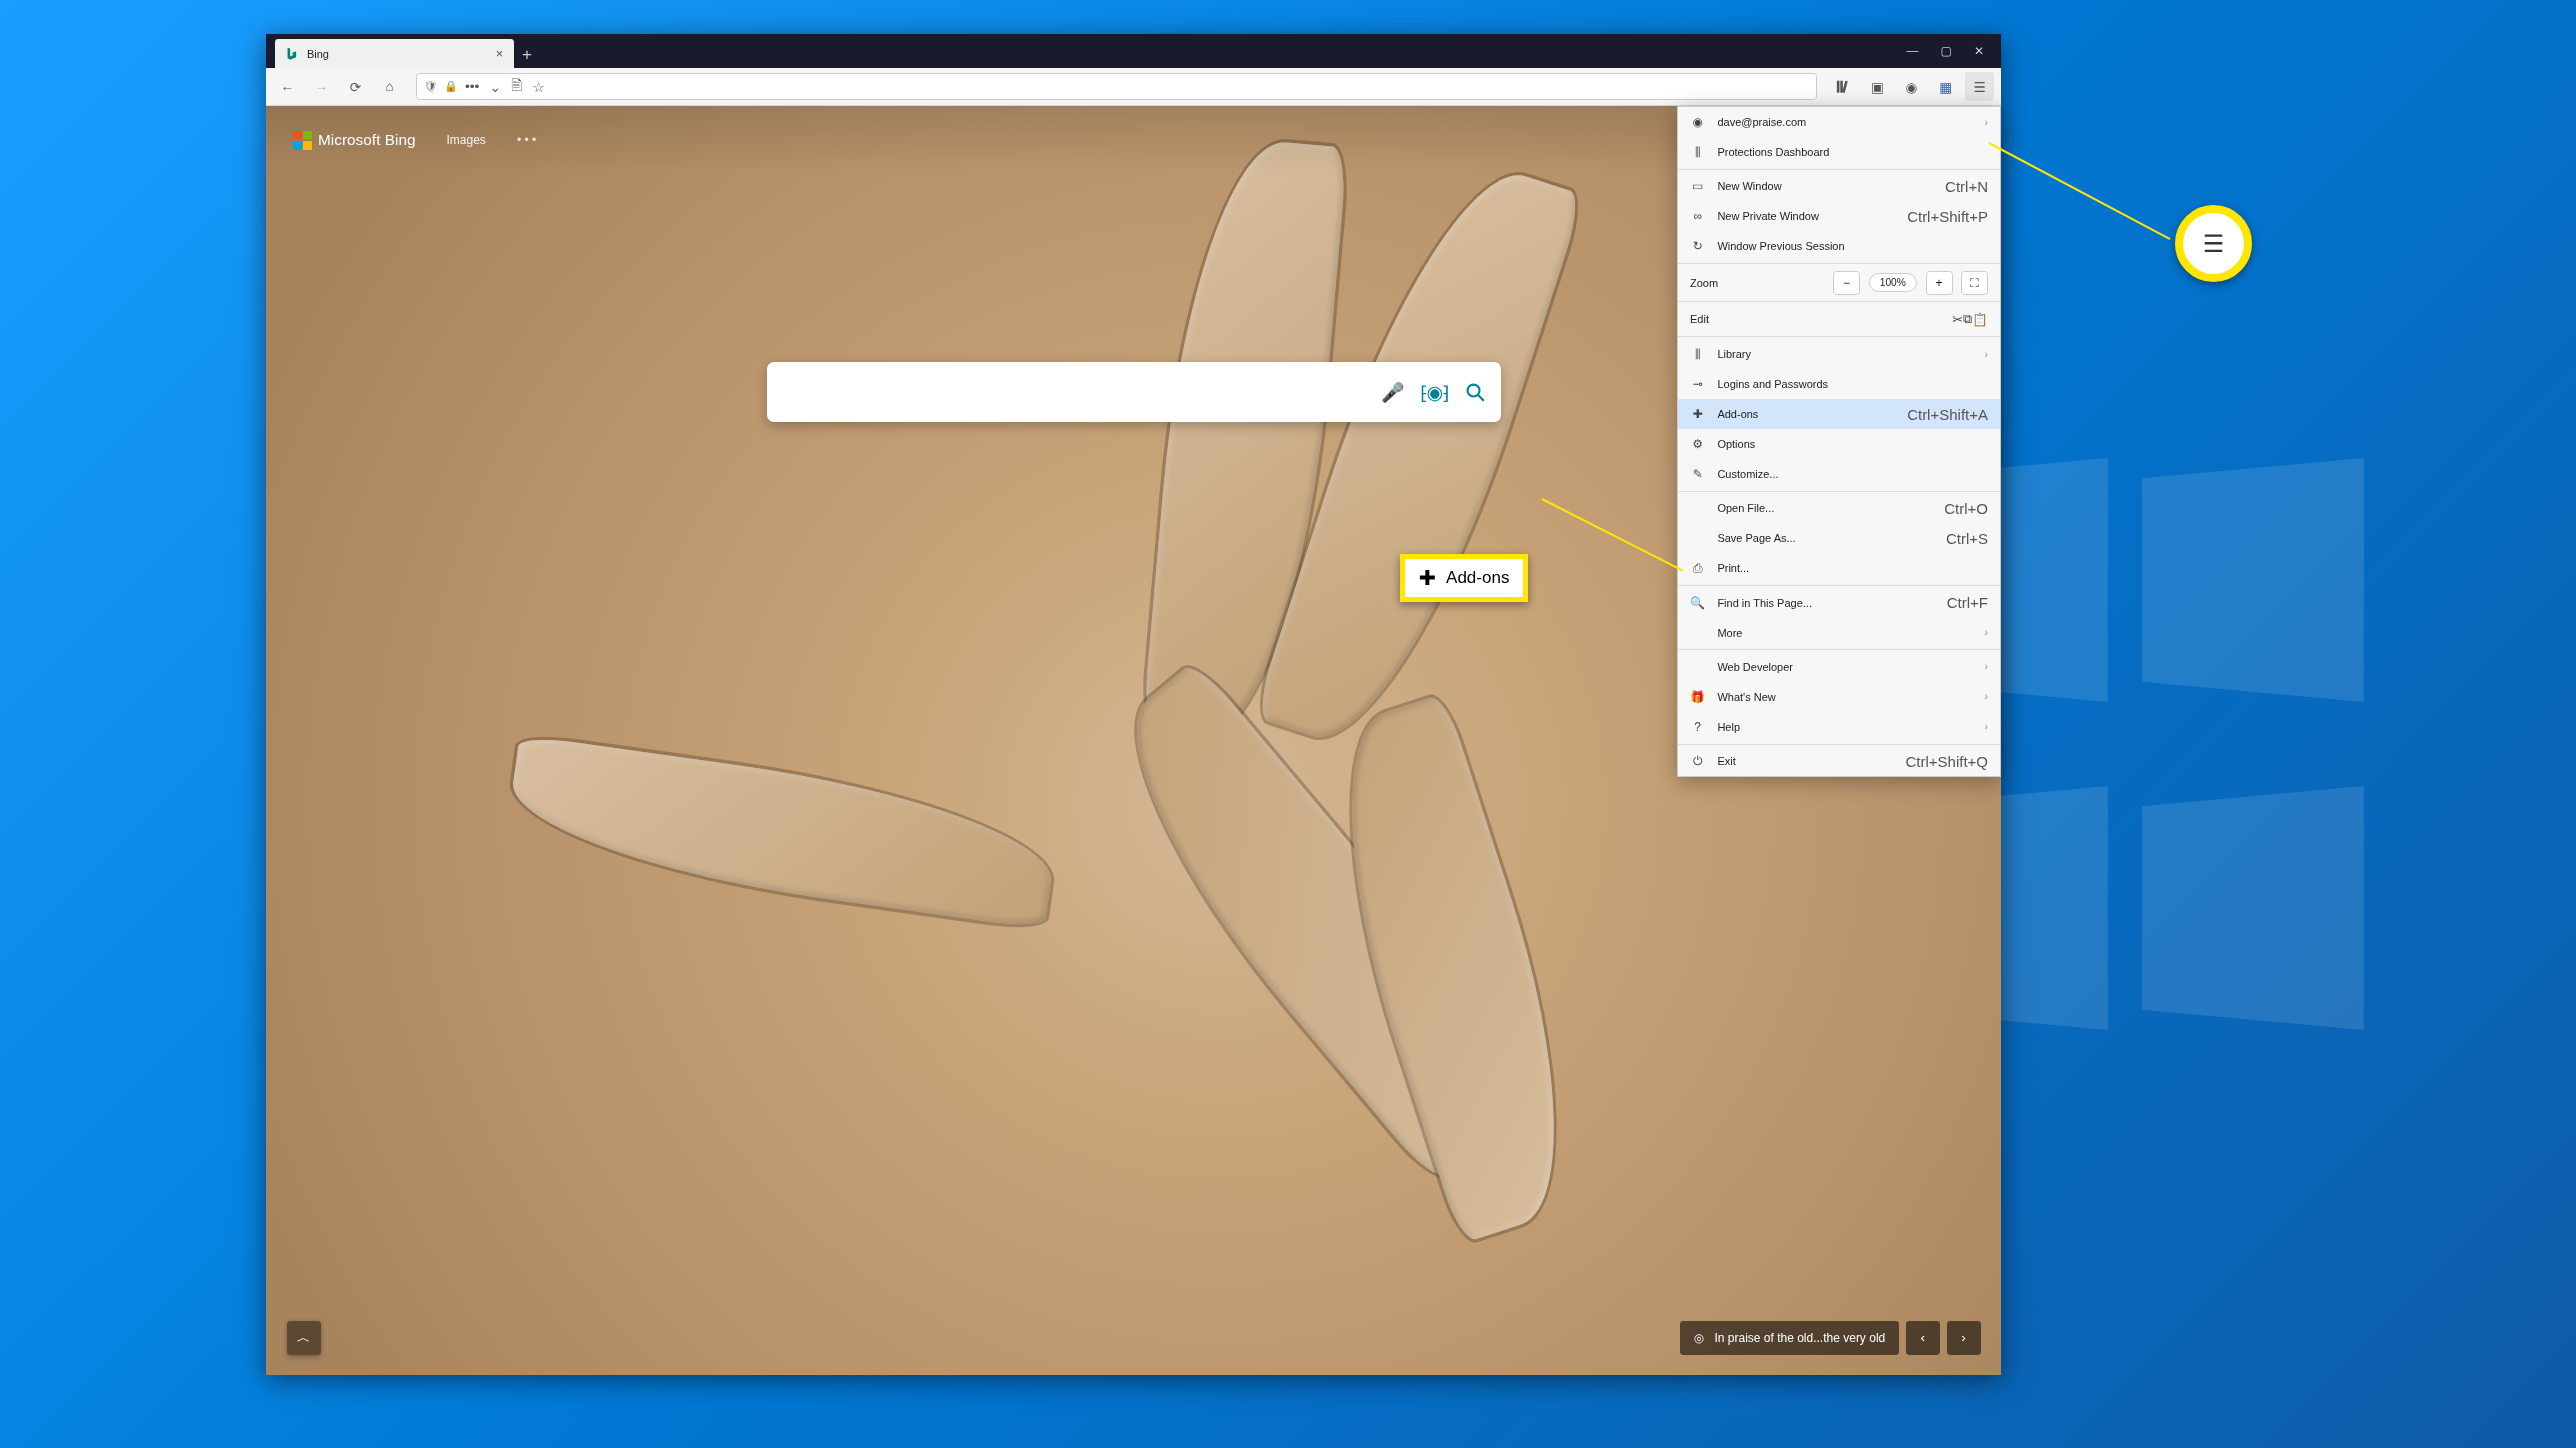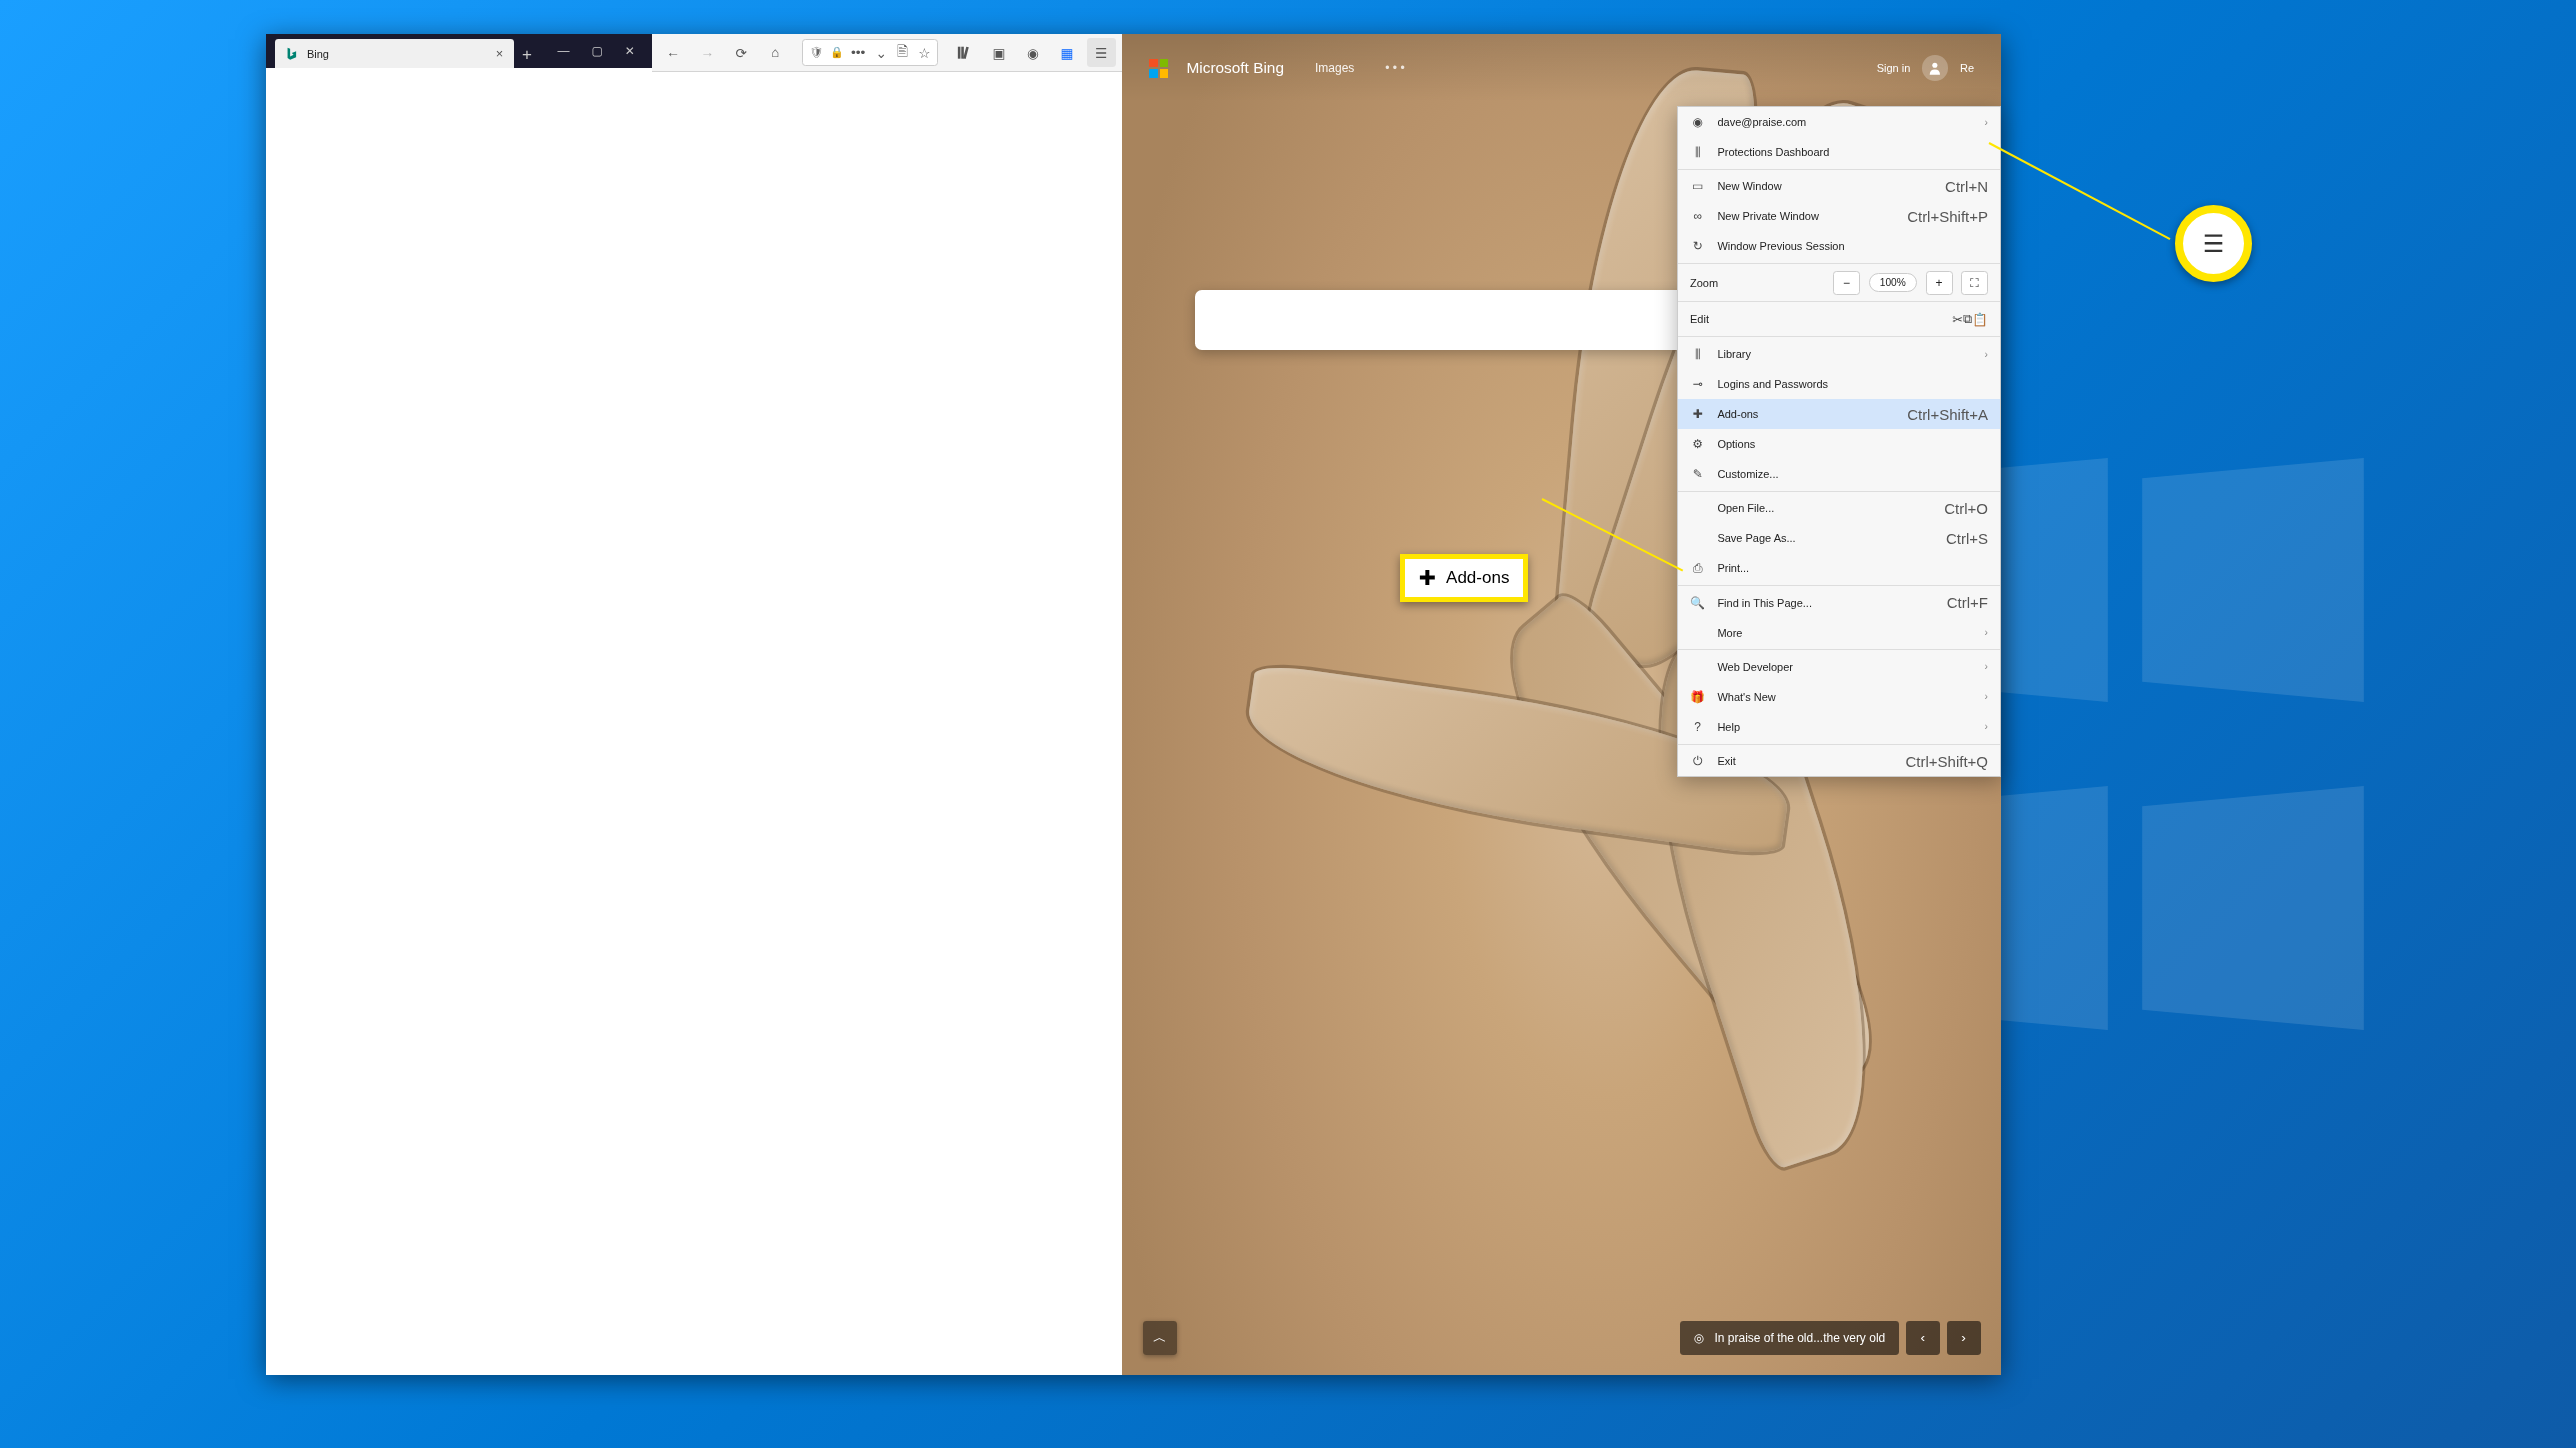--- a/index.html
+++ b/index.html
@@ -6,21 +6,21 @@
 body { background: linear-gradient(135deg, #1a9fff 0%, #0078d4 50%, #0e5ba8 100%); width: 2576px; height: 1449px; position: relative; overflow: hidden; }
 
 
 .win-bg { position: absolute; right: 222px; top: 50%; transform: translateY(-50%); width: 512px; height: 512px; opacity: 0.3; }
 .win-bg::before { content: ''; position: absolute; top: 0; left: 34px; width: 222px; height: 222px; background: rgba(255,255,255,0.4); transform: perspective(171px) rotateY(-8deg); }
 .win-bg::after { content: ''; position: absolute; top: 0; right: 0; width: 222px; height: 222px; background: rgba(255,255,255,0.4); transform: perspective(171px) rotateY(-8deg); }
 .win-bg-b { position: absolute; right: 222px; top: 55%; width: 512px; height: 512px; opacity: 0.3; }
 .win-bg-b::before { content: ''; position: absolute; top: 0; left: 34px; width: 222px; height: 222px; background: rgba(255,255,255,0.4); transform: perspective(171px) rotateY(-8deg); }
 .win-bg-b::after { content: ''; position: absolute; top: 0; right: 0; width: 222px; height: 222px; background: rgba(255,255,255,0.4); transform: perspective(171px) rotateY(-8deg); }
 
-.browser { position: absolute; top: 34px; left: 266px; width: 1735px; height: 1341px; background: #fff; box-shadow: 0 5.1px 25.6px rgba(0,0,0,0.5); display: flex; flex-direction: row; }
+.browser { position: absolute; top: 34px; left: 266px; width: 1735px; height: 1341px; background: #fff; box-shadow: 0 5.1px 25.6px rgba(0,0,0,0.5); display: flex; flex-direction: column; }
 
 
 .tabbar { height: 34px; background: #1a1a2e; display: flex; align-items: stretch; }
 .tab { display: flex; align-items: center; background: #f0f0f0; border-radius: 3.4px 3.4px 0 0; margin-top: 5.1px; margin-left: 8.5px; padding: 0 10.2px; gap: 8.5px; min-width: 239px; }
 .tab-favicon { width: 13.7px; height: 13.7px; }
 .tab-title { font-size: 11px; color: #222; }
 .tab-close { margin-left: auto; font-size: 12.8px; color: #555; cursor: pointer; }
 .newtab { color: #ccc; font-size: 17px; margin: 8.5px 8.5px 0 8.5px; align-self: center; }
 .tabbar-spacer { flex: 1; }
 .window-controls { display: flex; align-items: center; gap: 22px; padding: 0 17px; color: #ccc; }
@@ -40,21 +40,21 @@
 .fossil-wings { position: absolute; inset: 0; }
 .fossil-wings::before, .fossil-wings::after { content: ''; position: absolute; background: linear-gradient(135deg, #d8bfa0, #c2a178); border-radius: 60% 10%; box-shadow: inset 1.7px 1.7px 6.8px rgba(255,255,255,0.3), inset -1.7px -1.7px 6.8px rgba(0,0,0,0.2), 0 0 0 3.4px rgba(60,40,20,0.3); }
 .fossil-wings::before { width: 154px; height: 598px; top: 34px; left: 52%; transform: rotate(5deg); }
 .fossil-wings::after { width: 154px; height: 598px; top: 51px; left: 62%; transform: rotate(18deg); }
 .wing2::before { width: 154px; height: 555px; top: 538px; left: 56%; transform: rotate(140deg); }
 .wing2::after { width: 154px; height: 529px; top: 598px; left: 64%; transform: rotate(162deg); }
 .wing3::before { width: 546px; height: 120px; top: 666px; left: 14%; transform: rotate(8deg); border-radius: 10% 60%; }
 .wing3::after { display:none; }
 
 .overlay-top { position: absolute; top: 0; left: 0; right: 0; height: 68px; background: linear-gradient(rgba(0,0,0,0.12), transparent); display: flex; align-items: center; padding: 0 27px; gap: 31px; }
-.logo { display: flex; align-items: center; gap: 18px; }
+.logo { display: flex; align-items: center; gap: 6px; }
 .logo-squares { display: grid; grid-template: 1fr 1fr / 1fr 1fr; width: 19px; height: 19px; gap: 1.7px; }
 .logo-squares span:nth-child(1){background:#f25022;} .logo-squares span:nth-child(2){background:#7fba00;} .logo-squares span:nth-child(3){background:#00a4ef;} .logo-squares span:nth-child(4){background:#ffb900;}
 .logo-text { color: #fff; font-size: 15.4px; font-weight: 400; }
 .nav-link { color: #fff; font-size: 12px; opacity: 0.92; }
 .nav-dots { color: #fff; font-size: 12px; opacity: 0.8; }
 .overlay-top-right { margin-left: auto; display: flex; align-items: center; gap: 12px; color: #fff; }
 .signin { font-size: 11px; }
 .avatar-circle { width: 25.6px; height: 25.6px; border-radius: 50%; background: rgba(255,255,255,0.25); display: flex; align-items: center; justify-content: center; }
 
 .searchbox { position: absolute; top: 256px; left: 50%; transform: translateX(-50%); width: 734px; height: 60px; background: #fff; border-radius: 6.8px; box-shadow: 0 3.4px 12px rgba(0,0,0,0.25); display: flex; align-items: center; padding: 0 15.4px; }

